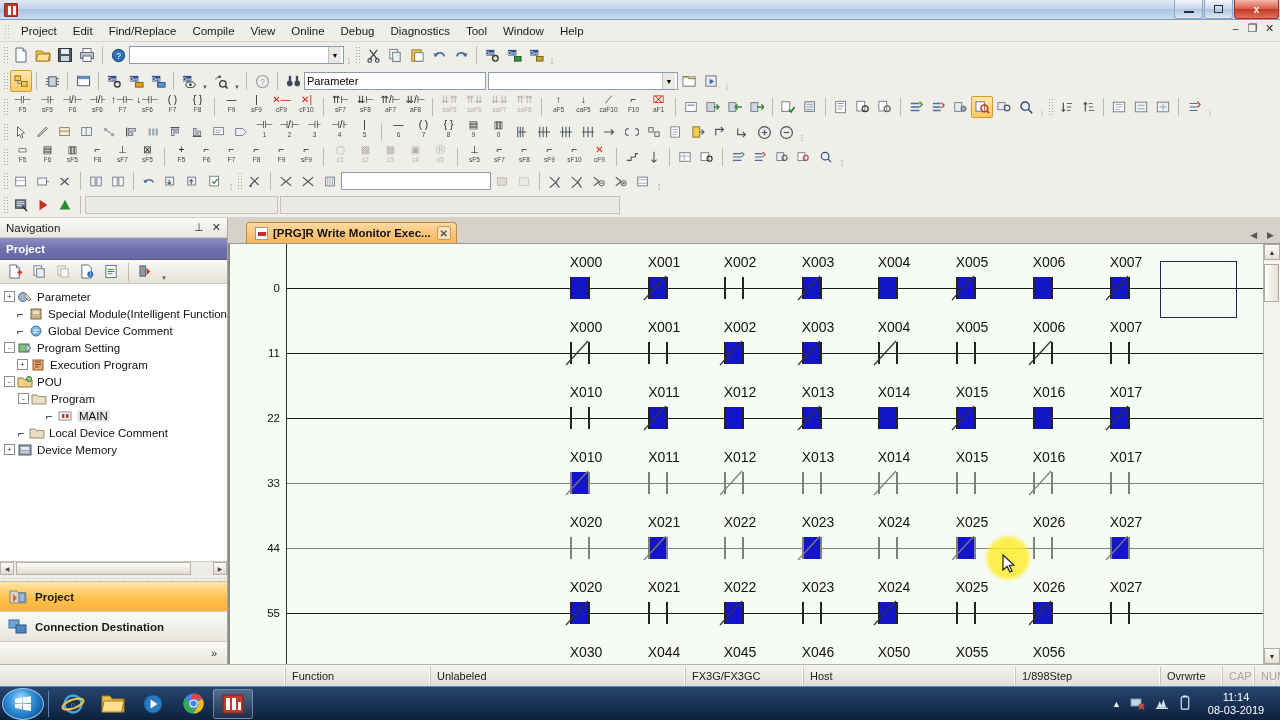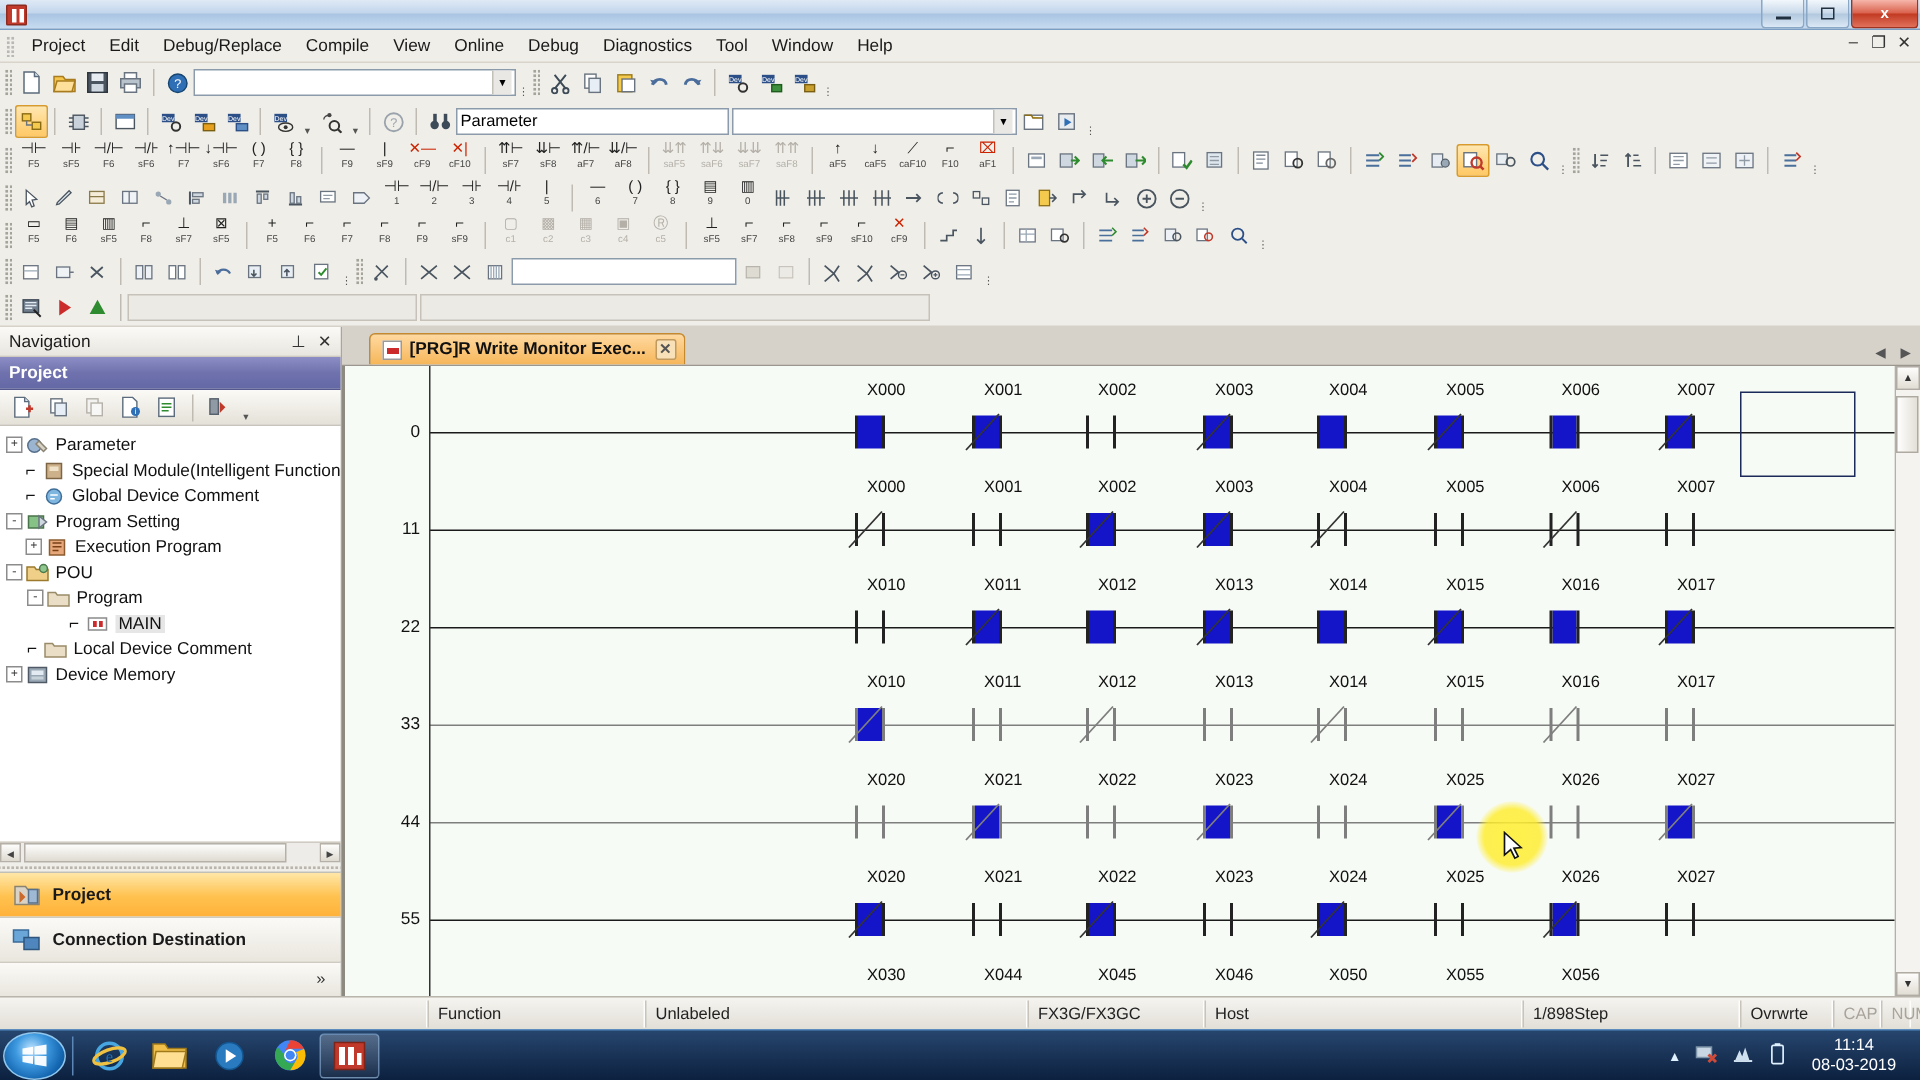--- a/index.html
+++ b/index.html
@@ -172,21 +172,21 @@
     border-left:2px solid #8d8a82;
   }
   .vrail{position:absolute;left:56px;top:0;bottom:0;width:1px;background:#333;}
 
   .rung{position:absolute;left:0;right:0;height:65px;}
   .rn{position:absolute;left:0;width:50px;text-align:right;font-size:11.5px;color:#111;top:28px;}
   .wire{position:absolute;left:56px;height:1px;background:#1a1a1a;top:34px;}
   .wire.grey{background:#7e7e7e;}
 
   .contact{position:absolute;top:16px;width:36px;height:36px;}
-  .clabel{position:absolute;top:-16px;left:16px;width:36px;text-align:left;font-size:11px;color:#111;white-space:nowrap;}
+  .clabel{position:absolute;top:-16px;left:6px;width:36px;text-align:center;font-size:14px;color:#111;white-space:nowrap;}
   .cbar{position:absolute;top:7px;width:1.5px;height:22px;background:#222;}
   .cbar.l{left:8px;} .cbar.r{left:26px;}
   .cbar.grey{background:#7e7e7e;}
   .cfill{position:absolute;left:9.5px;top:7px;width:16.5px;height:22px;background:#1414c8;}
   .cslash{position:absolute;left:0px;top:3px;width:36px;height:30px;}
   .cslash svg{display:block;}
 
   .selbox{position:absolute;border:1px solid #1b2a5a;background:transparent;}
 
   .cursor-hl{
@@ -248,21 +248,21 @@
           <i class="glyph-max"></i>
         </div>
       <div class="wbtn close">x</div>
     </div>
   </div>
 
   <div class="menubar">
     <div class="grip"></div>
     <div class="menu-item">Project</div>
     <div class="menu-item">Edit</div>
-    <div class="menu-item">Debug/Replace</div>
+    <div class="menu-item">Find/Replace</div>
     <div class="menu-item">Compile</div>
     <div class="menu-item">View</div>
     <div class="menu-item">Online</div>
     <div class="menu-item">Debug</div>
     <div class="menu-item">Diagnostics</div>
     <div class="menu-item">Tool</div>
     <div class="menu-item">Window</div>
     <div class="menu-item">Help</div>
     <div class="mdi-btns">
       <span>–</span>

